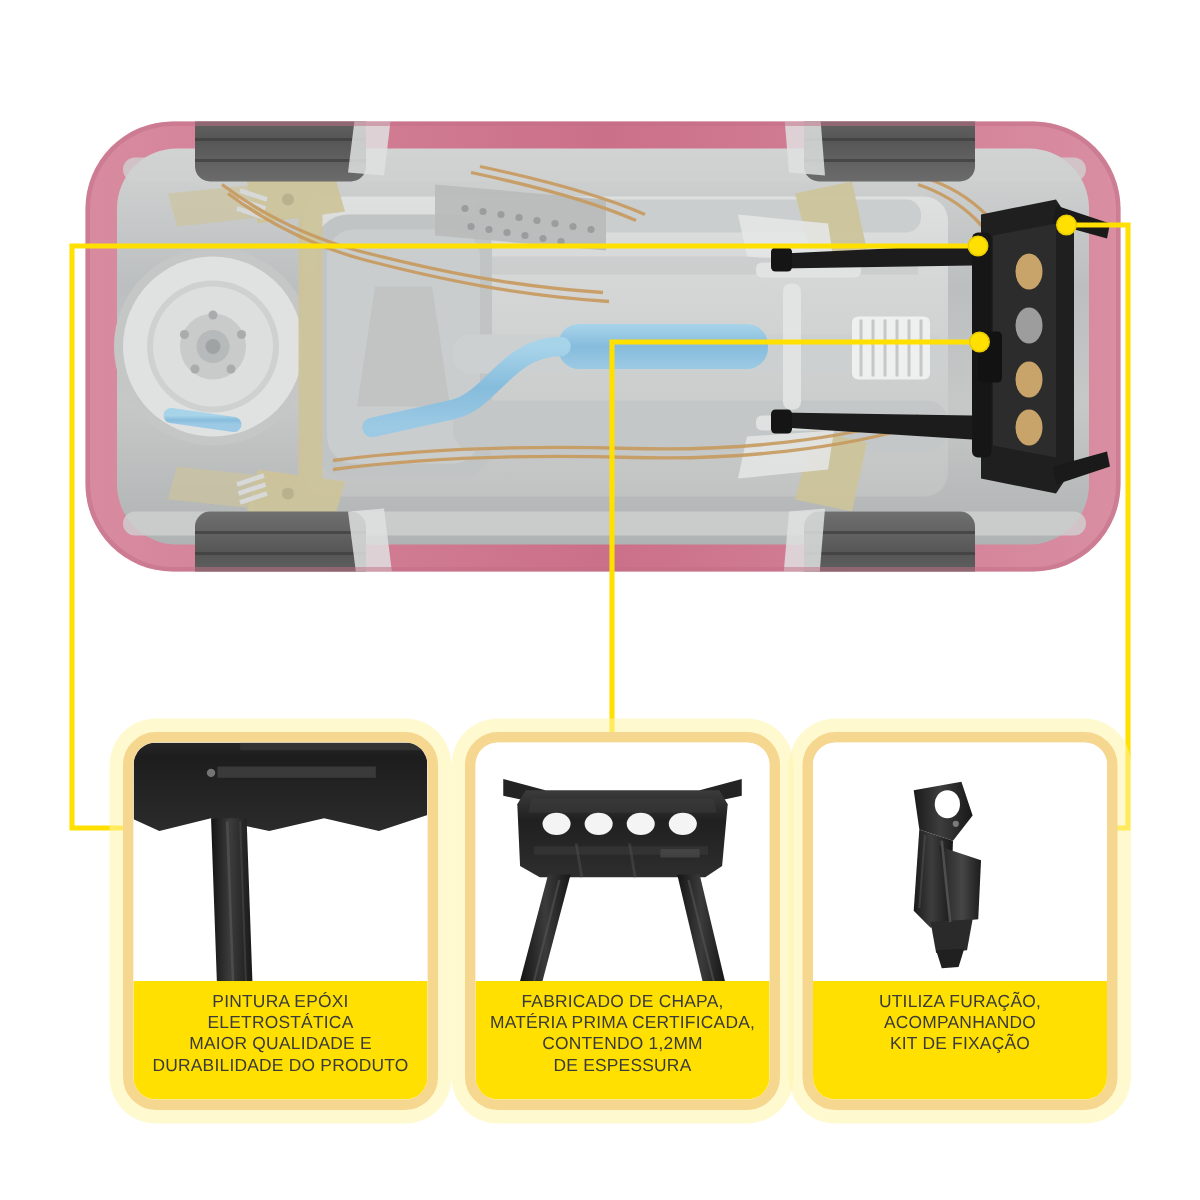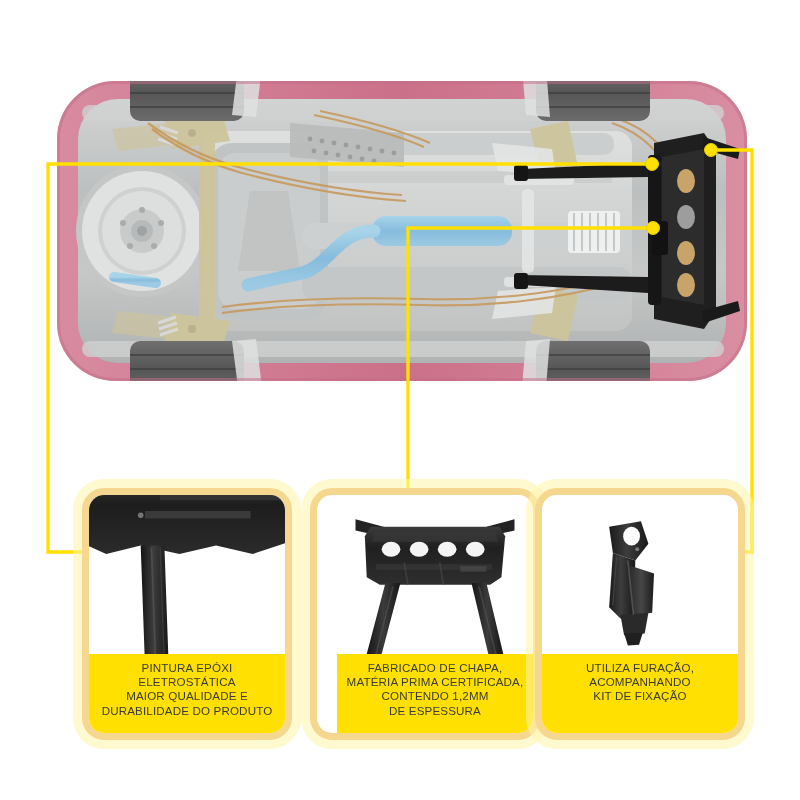--- a/index.html
+++ b/index.html
@@ -21,21 +21,21 @@
   .card{
     position:absolute;top:0;width:196px;height:238px;
     border:7px solid #f6d78f;
     border-radius:22px;
     background:#ffffff;
     box-shadow:0 0 0 9px rgba(255,244,170,.55);
     overflow:hidden;
     display:flex;flex-direction:column;
   }
   .card.c1{left:82px;}
-  .card.c2{left:310px;padding-left:20px;}
+  .card.c2{left:310px;}
   .card.c3{left:535px;}
 
   .photo{flex:1 1 auto;position:relative;background:#ffffff;overflow:hidden;}
   .photo svg{position:absolute;left:0;top:0;width:100%;height:100%;}
 
   .caption{
     flex:0 0 auto;
     background:#ffe000;
     color:#3a3a38;
     text-align:center;

